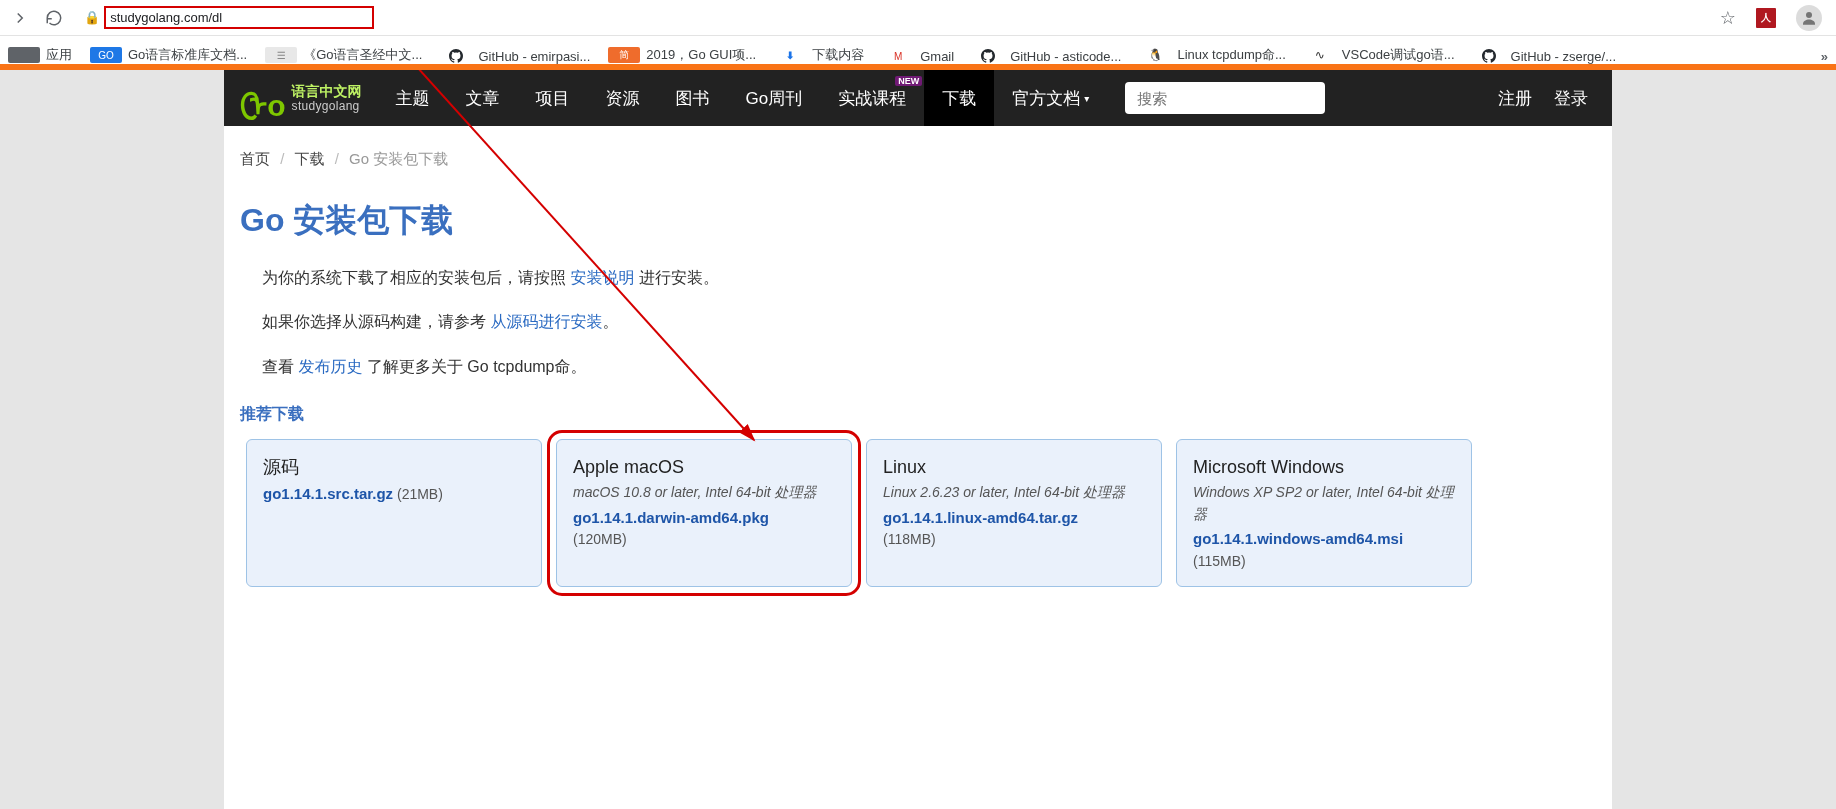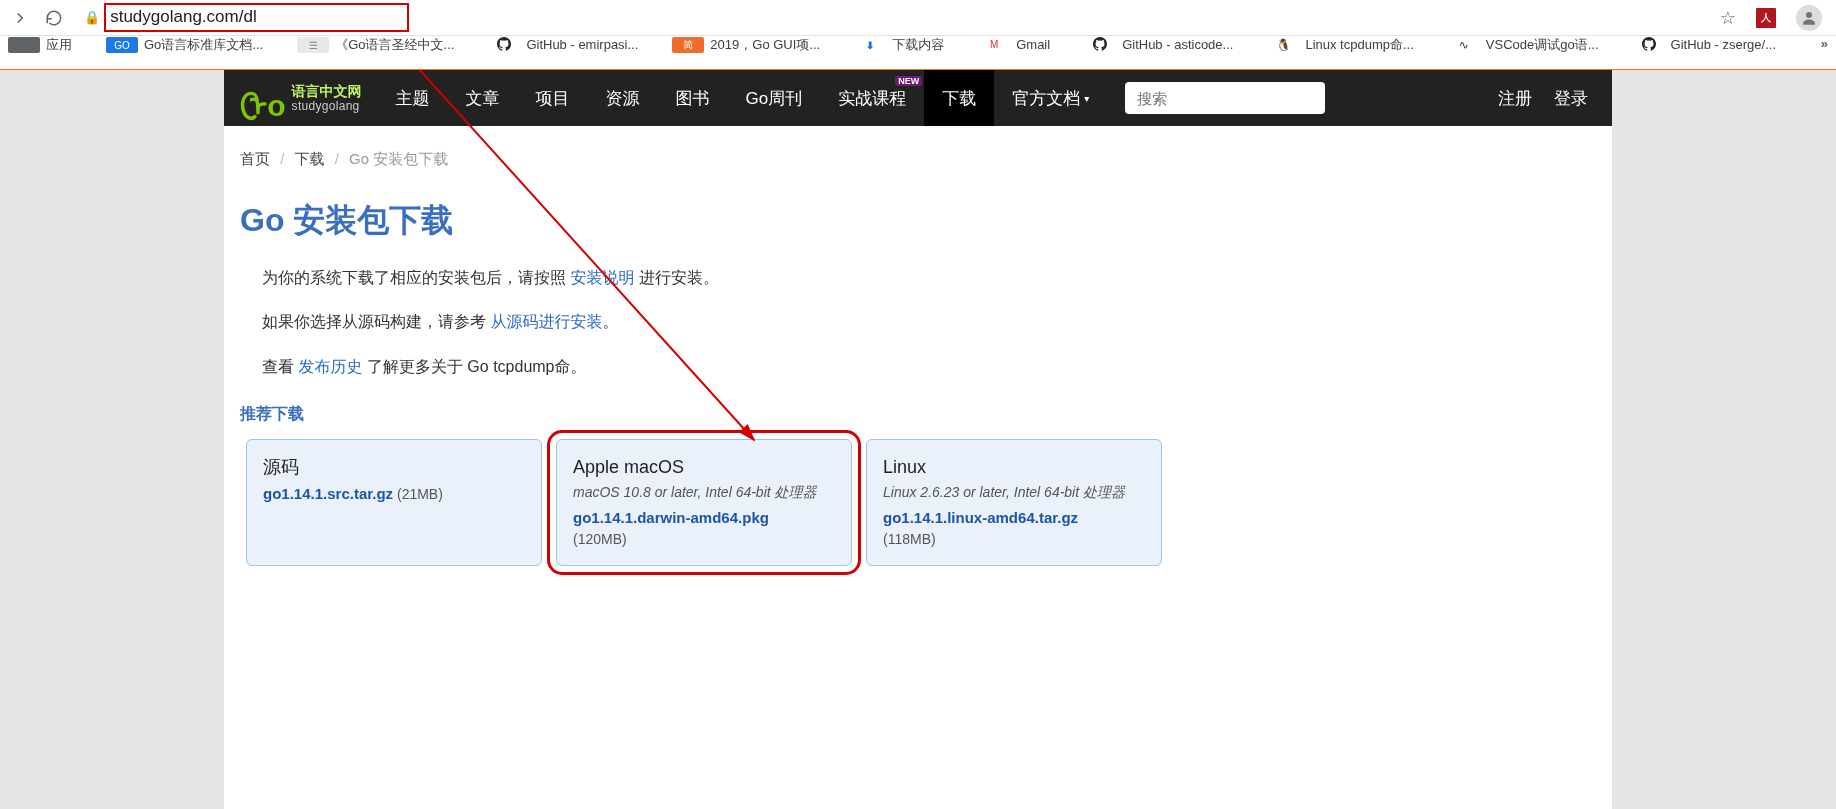--- a/index.html
+++ b/index.html
@@ -2,27 +2,27 @@
 <html><head>
 <meta charset="utf-8">
 <style>
   * { box-sizing: border-box; margin: 0; padding: 0; }
   body { font-family: -apple-system, "Segoe UI", "Microsoft Yahei", Arial, sans-serif; background:#e5e5e5; color:#333; overflow:hidden; }
   
   .chrome-bar { background:#fff; height:36px; display:flex; align-items:center; padding:0 8px; gap:10px; border-bottom:1px solid #e3e3e3;}
   .chrome-icon { color:#5f6368; display:flex; align-items:center; justify-content:center; width:24px; height:24px; }
   .addr-wrap { flex:0 0 auto; display:flex; align-items:center; gap:6px; padding-left:8px;}
   .lock { color:#5f6368; font-size:13px;}
-  .url { font-size:17px; color:#202124; border:2px solid #d40000; padding:2px 150px 2px 4px; line-height:1.2; position:relative; left:-2px;}
+  .url { font-size:13px; color:#202124; border:2px solid #d40000; padding:2px 150px 2px 4px; line-height:1.2; position:relative; left:-2px;}
   .chrome-right { margin-left:auto; display:flex; align-items:center; gap:20px; padding-right:6px;}
   .star { color:#5f6368; font-size:18px;}
   .pdf-icn{ width:20px; height:20px; background:#b01820; color:#fff; font-size:10px; font-weight:700; display:flex; align-items:center; justify-content:center; border-radius:1px;}
   .avatar-cir{ width:26px; height:26px; border-radius:50%; background:#dcdcdc; color:#555; display:flex; align-items:center; justify-content:center;}
   
-  .bm-bar{ background:#fff; height:34px; display:flex; align-items:flex-start; gap:34px; padding:0 8px; font-size:13px; color:#3c4043; border-bottom:1px solid #f97316; overflow:hidden;}
+  .bm-bar{ background:#fff; height:34px; display:flex; align-items:flex-end; gap:18px; padding:0 8px; font-size:13px; color:#3c4043; border-bottom:6px solid #f97316; overflow:hidden;}
   .bm-item{ display:flex; align-items:center; gap:6px; white-space:nowrap; cursor:pointer;}
   .bm-ico{ width:32px; height:16px; border-radius:2px; display:inline-flex; align-items:center; justify-content:center; font-size:10px; color:#fff;}
   
   .page-wrap{ width:1388px; margin:0 auto; background:#fff; min-height:760px; position:relative;}
   .nav{ height:56px; background:#222; display:flex; align-items:center; color:#fff; font-size:17px;}
   .logo{ display:flex; align-items:center; gap:6px; padding:16px 16px; height:100%;}
   .logo-mark{ font-family:Arial; font-weight:700; font-size:30px; color:#7ec700;}
   .logo-txt{ display:flex; flex-direction:column; line-height:1; font-size:14px;}
   .logo-txt .cn{ color:#bef264; font-weight:600;}
   .logo-txt .en{ color:#ccc; font-size:12px; letter-spacing:0.3px; margin-top:2px;}
@@ -236,20 +236,26 @@
           <div class="desc">macOS 10.8 or later, Intel 64-bit 处理器</div>
           <span class="file">go1.14.1.darwin-amd64.pkg</span>
           <div class="size">(120MB)</div>
         </div>
         <div class="card">
           <div class="ct">Linux</div>
           <div class="desc">Linux 2.6.23 or later, Intel 64-bit 处理器</div>
           <span class="file">go1.14.1.linux-amd64.tar.gz</span>
           <div class="size">(118MB)</div>
         </div>
+        <div class="card">
+          <div class="ct">Microsoft Windows</div>
+          <div class="desc">Windows XP SP2 or later, Intel 64-bit 处理器</div>
+          <span class="file">go1.14.1.windows-amd64.msi</span>
+          <div class="size">(115MB)</div>
+        </div>
       </div>
   </div>
 
   <svg class="arrow-svg" width="1388" height="560">
     <defs>
         <marker id="ah" markerWidth="10" markerHeight="10" refX="8" refY="3" orient="auto">
           <path d="M0,0 L0,6 L9,3 z" fill="#d40000"></path>
         </marker>
       </defs>
     <line x1="165" y1="-34" x2="530" y2="370" stroke="#d40000" stroke-width="2" marker-end="url(#ah)"></line>

